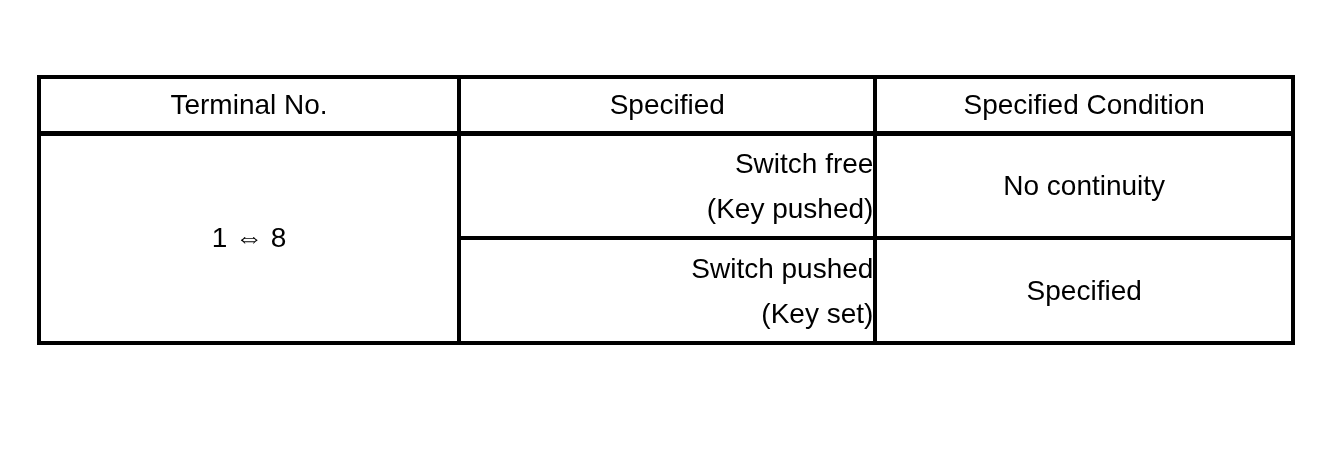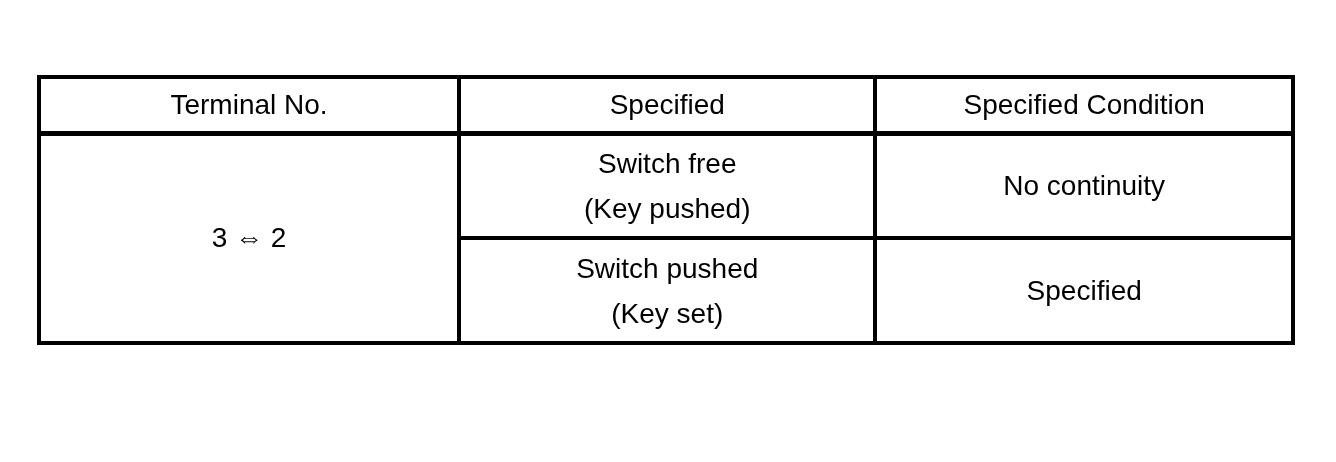--- a/index.html
+++ b/index.html
@@ -33,21 +33,21 @@
     font-size: 28px;
     font-weight: 400;
     padding: 0;
     background: #ffffff;
   }
   table.spec-table th {
     border-bottom-width: 5px;
   }
   tr.header-row { height: 56px; }
   tr.body-row   { height: 105px; }
-  .cond-line { display: block; line-height: 45px; }
+  .cond-line { display: block; line-height: 45px; text-align: right; }
   .caption {
     position: absolute;
     left: 38px;
     top: 362px;
     font-size: 25px;
     letter-spacing: 0.5px;
     color: #000000;
   }
 </style>
 </head>
@@ -61,21 +61,21 @@
       <col style="width:33.2%">
       <col style="width:33.3%">
     </colgroup>
     <tbody>
         <tr class="header-row">
       <th>Terminal No.</th>
       <th>Specified</th>
       <th>Specified Condition</th>
     </tr>
     <tr class="body-row">
-      <td rowspan="2">3 ⇔ 2</td>
+      <td rowspan="2">1 ⇔ 8</td>
       <td>
         <span class="cond-line">Switch free</span>
         <span class="cond-line">(Key pushed)</span>
       </td>
       <td>No continuity</td>
     </tr>
     <tr class="body-row">
       <td>
         <span class="cond-line">Switch pushed</span>
         <span class="cond-line">(Key set)</span>

